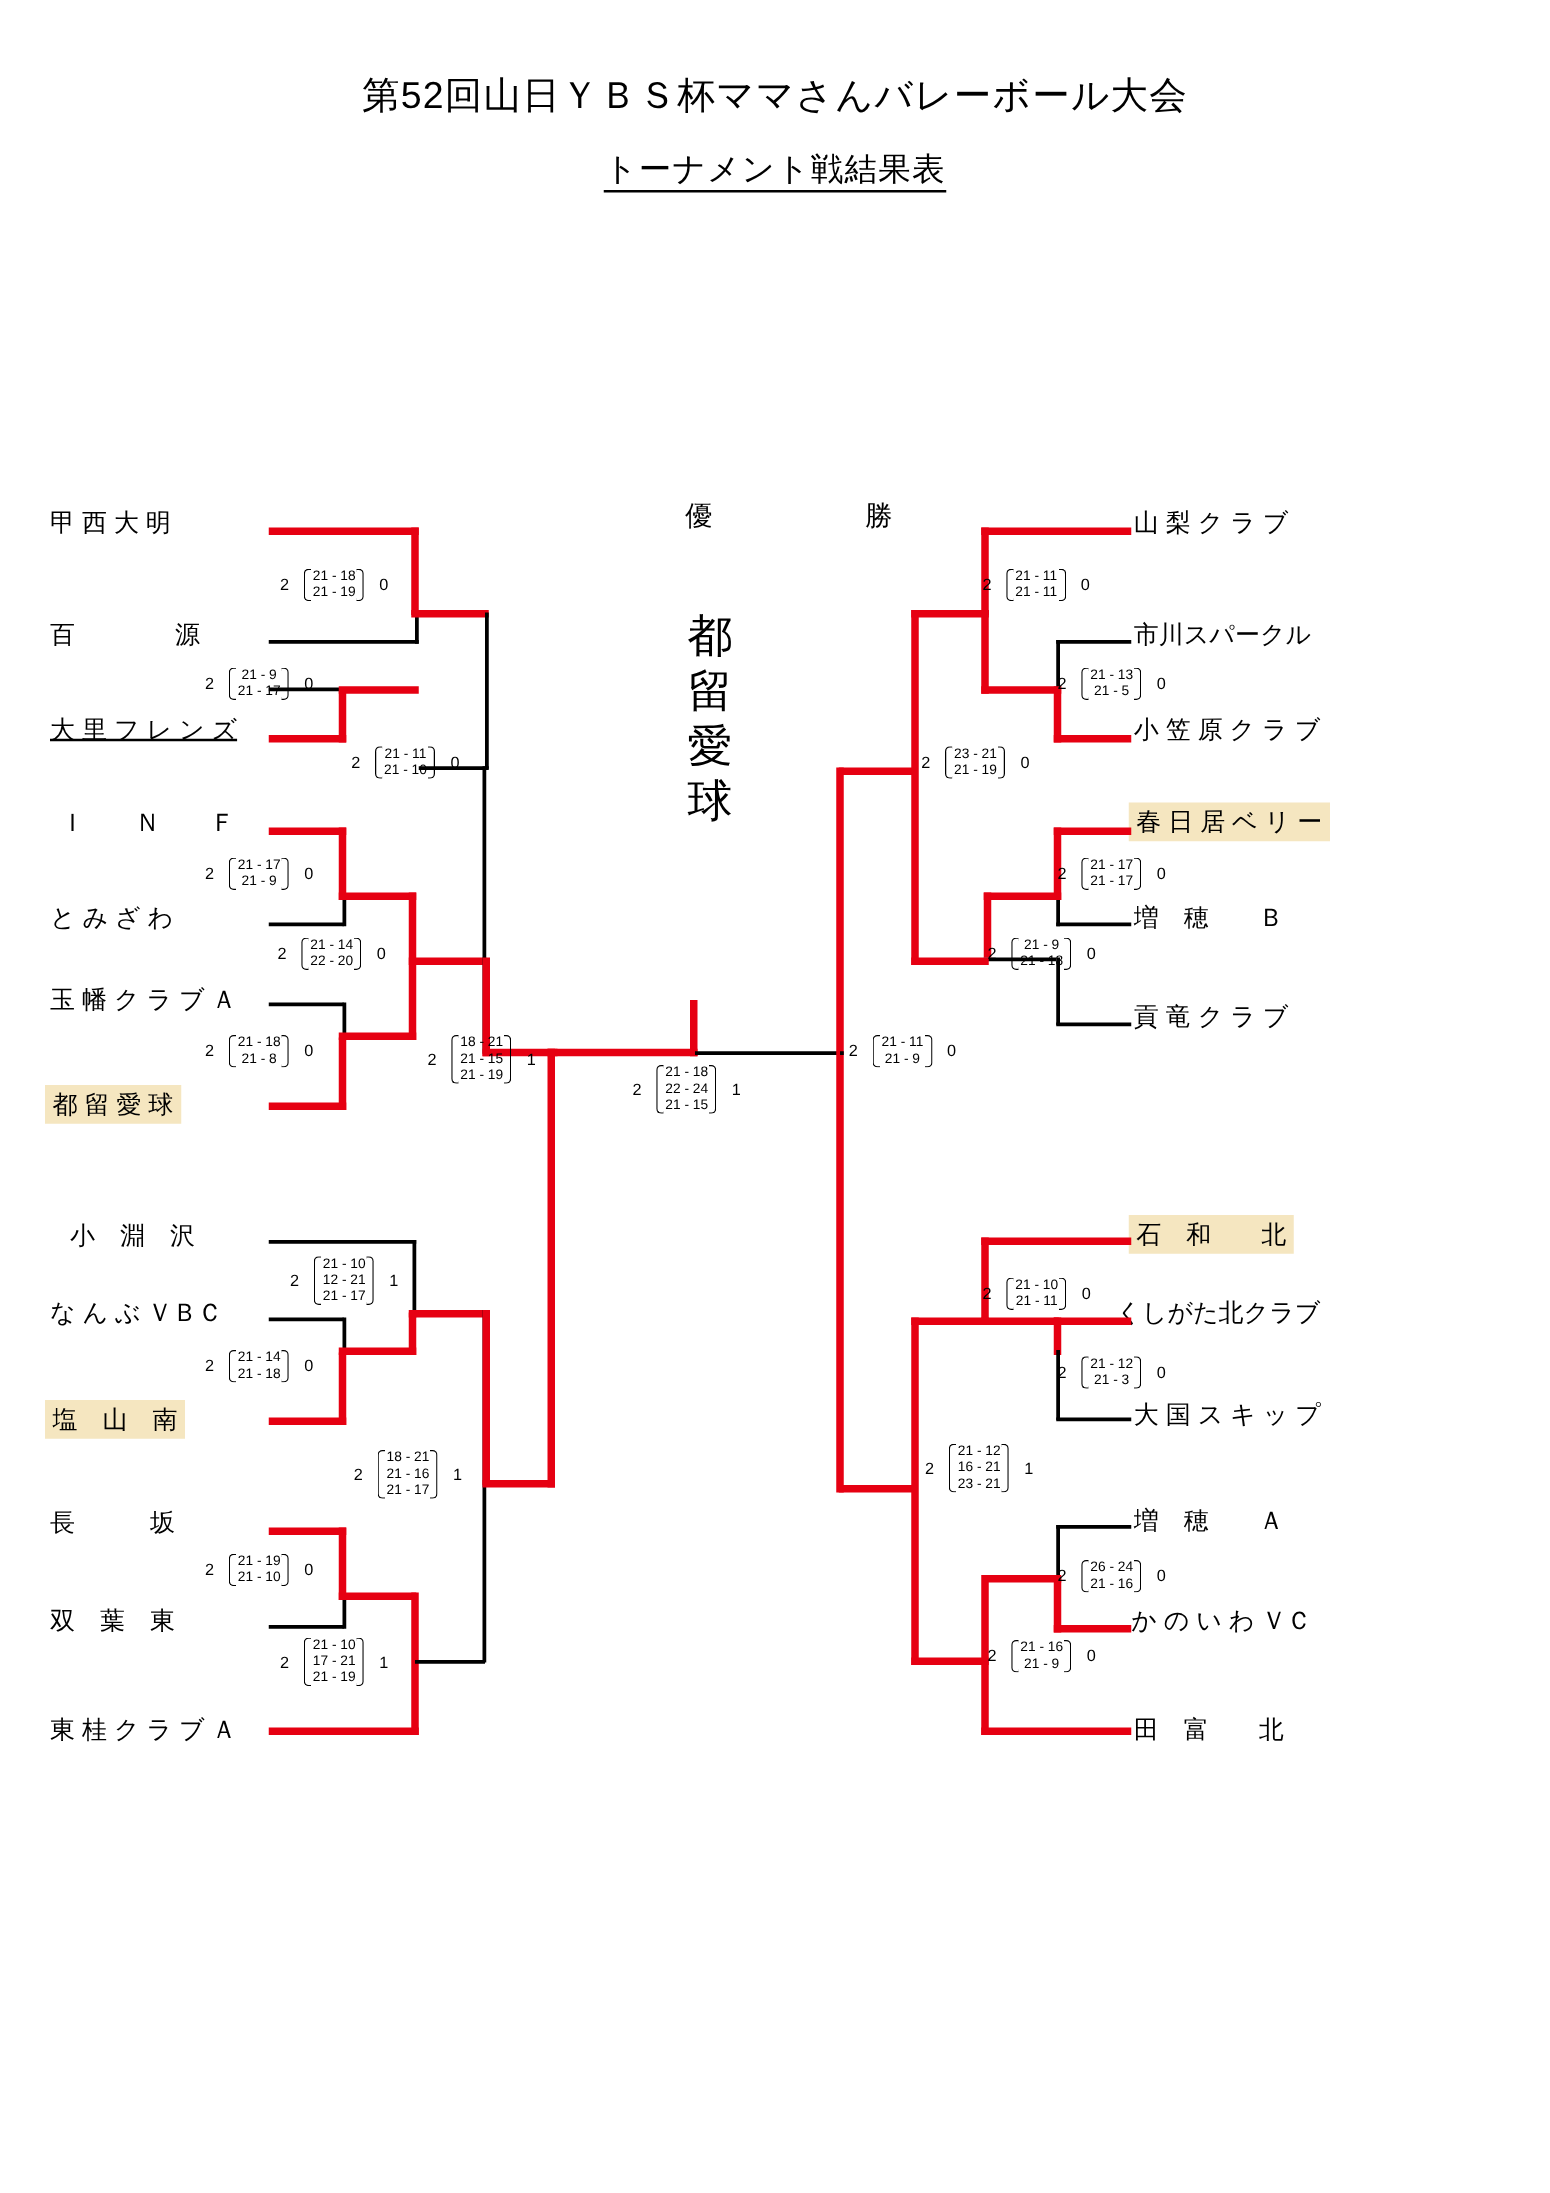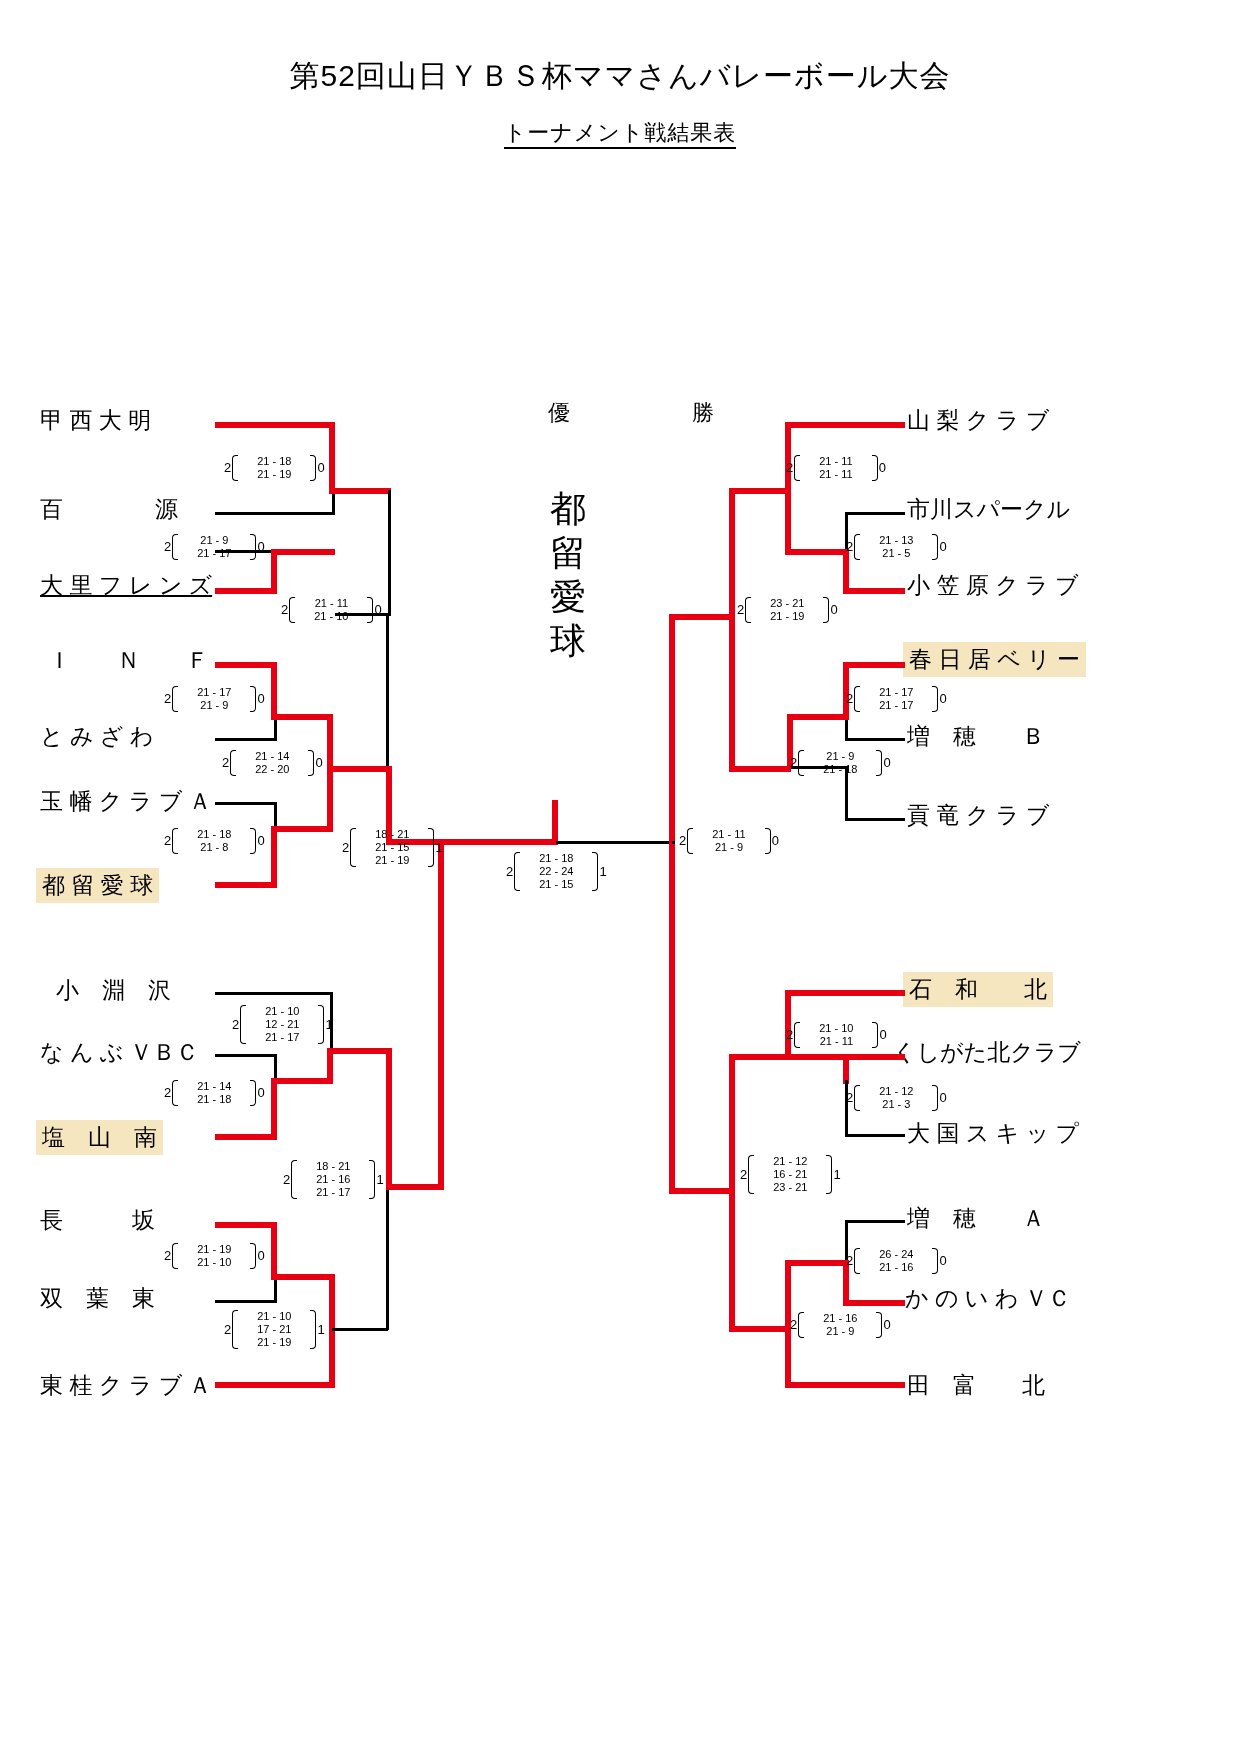--- a/index.html
+++ b/index.html
@@ -9,26 +9,26 @@
     font-family:"Liberation Sans", sans-serif;
     color:#000000;
     position:relative;
     overflow:hidden;
   }
   .title {
     position:absolute; left:0; width:1240px; text-align:center;
     font-size:30px; letter-spacing:1px;
   }
   #main-title { top:56px; }
-  #sub-title { top:118px; font-size:22px; }
+  #sub-title { top:118px; font-size:26px; }
   #sub-title span { border-bottom:2px solid #000; padding-bottom:2px; }
 
   .team {
     position:absolute;
-    font-size:23px;
+    font-size:20px;
     white-space:nowrap;
     letter-spacing:0;
   }
   .hl { background:#f5e6c0; padding:2px 6px; }
 
   .champ-label {
     position:absolute; font-size:22px; letter-spacing:26px;
   }
   .champ-name {
     position:absolute; font-size:36px; text-align:center; line-height:1.22;
@@ -45,22 +45,22 @@
     font-size:11px;
     line-height:1.18;
     white-space:nowrap;
     display:flex;
     align-items:center;
   }
   .score .g { font-size:13px; }
   .score .br {
     display:inline-block;
     position:relative;
-    padding:0 25px;
-    margin:0 1px;
+    padding:0 7px;
+    margin:0 12px;
   }
   .score .br::before, .score .br::after {
     content:"";
     position:absolute;
     top:0; bottom:0;
     width:5px;
     border:1.2px solid #000;
   }
   .score .br::before { left:0; border-right:none; border-radius:4px 0 0 4px; }
   .score .br::after { right:0; border-left:none; border-radius:0 4px 4px 0; }

